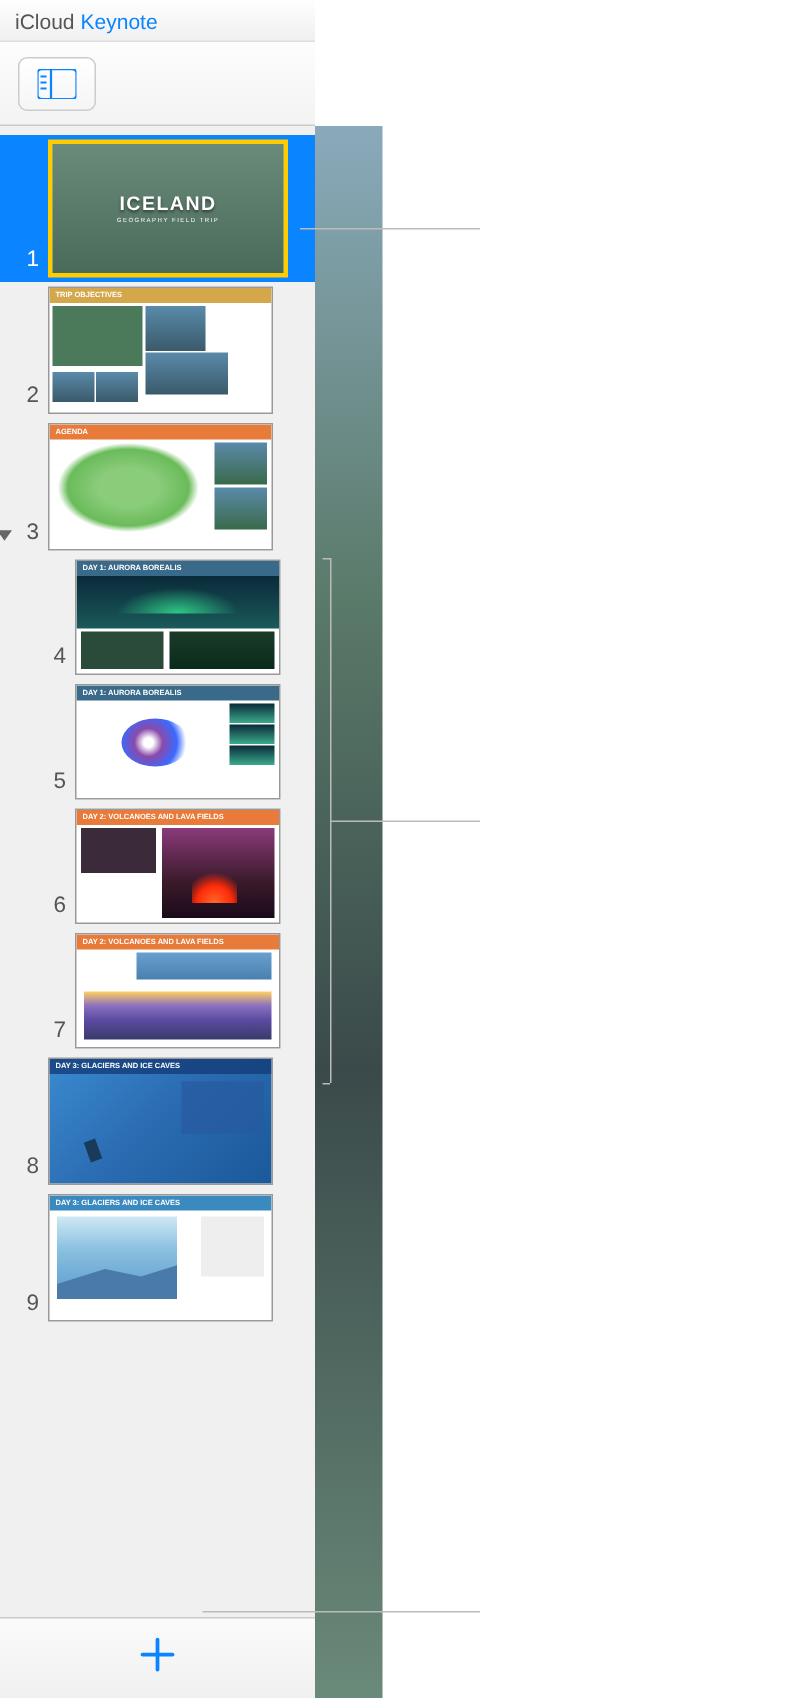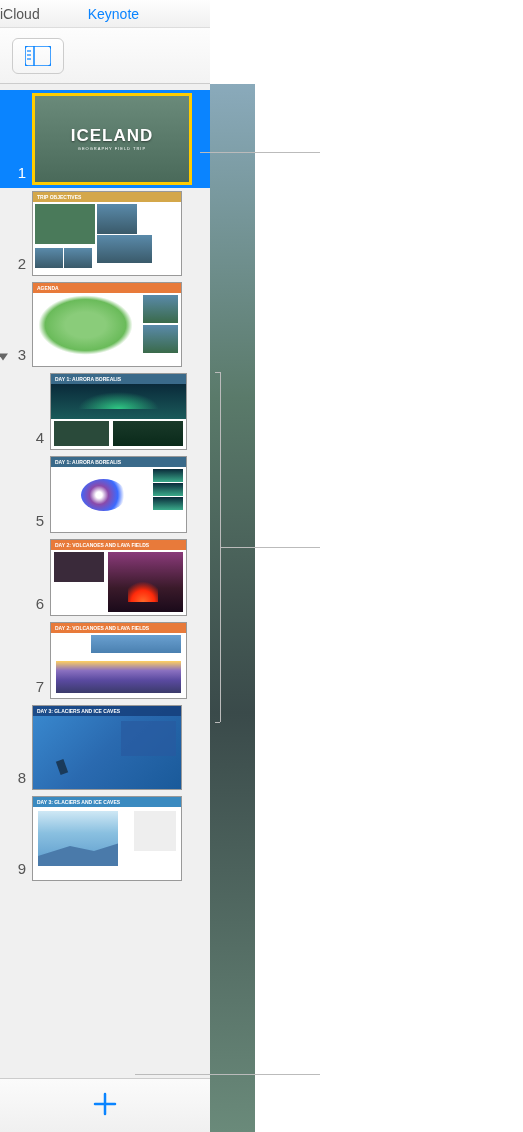--- a/index.html
+++ b/index.html
@@ -22,22 +22,22 @@
       position: relative;
       display: flex;
       flex-direction: column;
     }
     .title-bar {
       height: 28px;
       background: linear-gradient(#fefefe, #f0f0f0);
       border-bottom: 1px solid #ddd;
       display: flex;
       align-items: center;
+      padding-left: 10px;
       font-size: 14px;
-      gap: 44px;
     }
     .title-icloud {
       color: #555;
       font-weight: 400;
     }
     .title-app {
       color: #0a84ff;
       font-weight: 400;
       margin-left: 4px;
     }
@@ -154,21 +154,21 @@
     }
     
     .thumb-1 {
       background: linear-gradient(180deg, #6a8a7a 0%, #4a6a5a 100%);
       display: flex;
       align-items: center;
       justify-content: center;
     }
     .thumb-1-title {
       color: #fff;
-      font-size: 17px;
+      font-size: 13px;
       font-weight: 700;
       letter-spacing: 1px;
       text-align: center;
       line-height: 1.1;
     }
     .thumb-1-sub {
       color: #fff;
       font-size: 4px;
       letter-spacing: 1px;
     }

